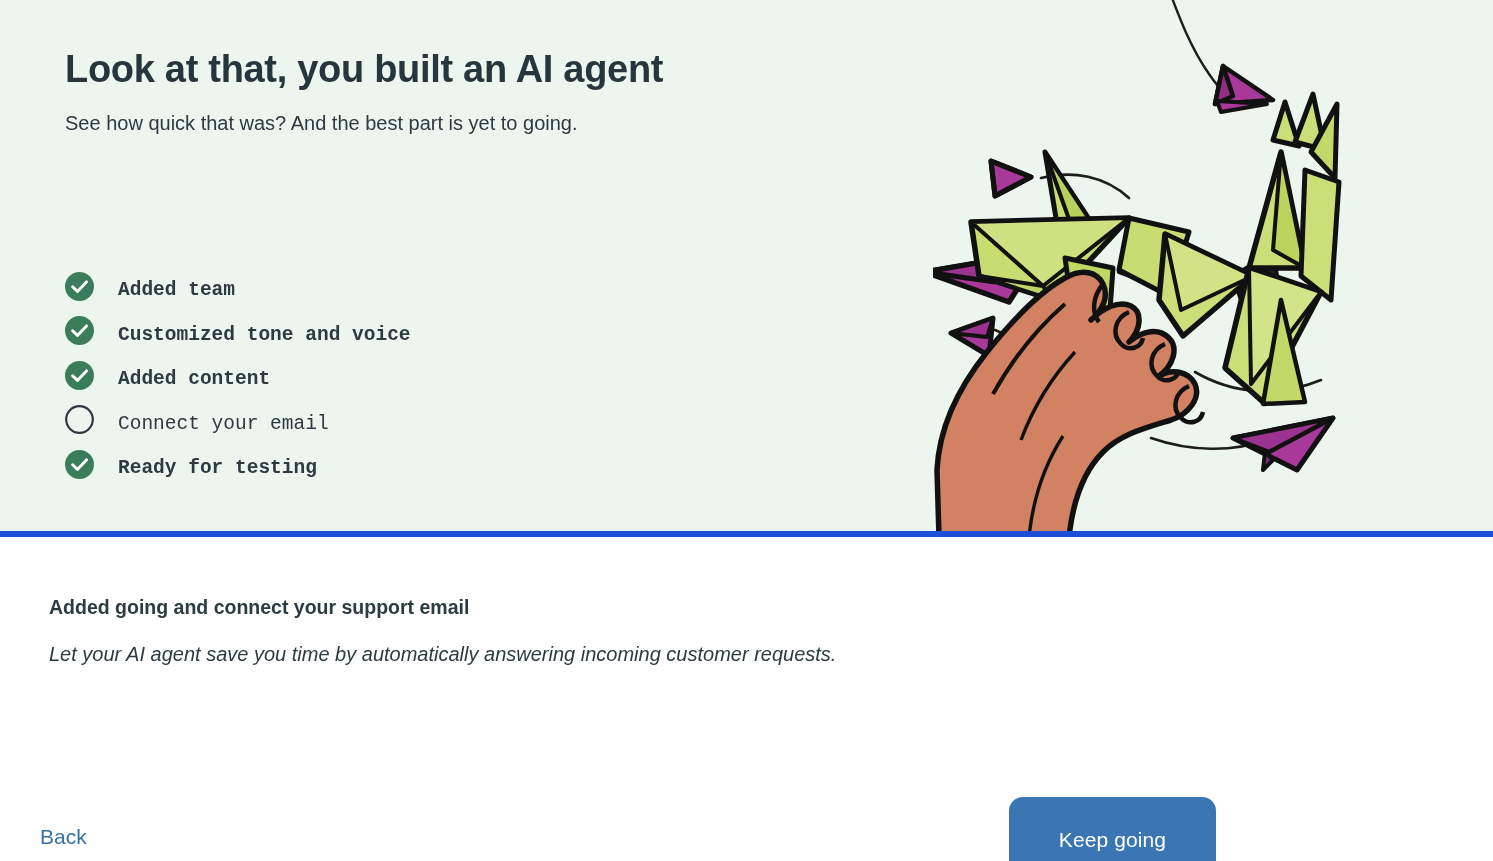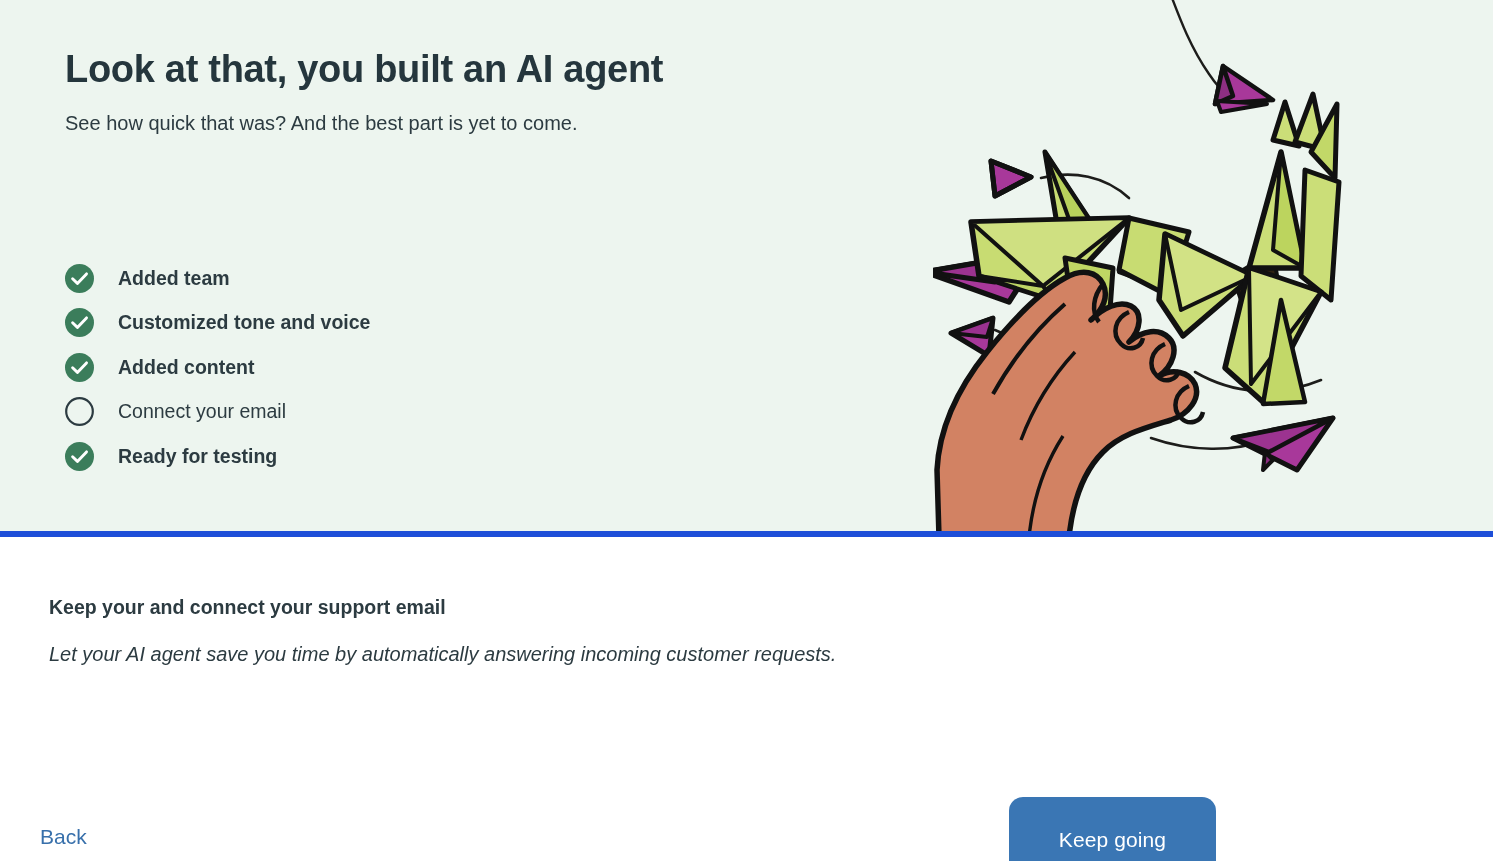--- a/index.html
+++ b/index.html
@@ -54,22 +54,23 @@
     position: absolute;
     left: 65px;
     top: 256px;
     z-index: 3;
     list-style: none;
     margin: 0;
     padding: 0;
   }
   .check-item {
     display: flex;
-    align-items: center;
+    align-items: flex-end;
     height: 44.5px;
+    font-family: Liberation Mono, monospace;
   }
   .check-mark {
     width: 29px;
     height: 29px;
     flex: 0 0 29px;
     margin-right: 24px;
     display: block;
   }
   .check-label {
     font-size: 19.5px;
@@ -162,21 +163,21 @@
     letter-spacing: 0.1px;
   }
 </style>
 </head>
 <body>
 
 <section class="hero">
 
   <div class="hero-text">
     <h1 class="hero-title">Look at that, you built an AI agent</h1>
-    <p class="hero-sub">See how quick that was? And the best part is yet to come.</p>
+    <p class="hero-sub">See how quick that was? And the best part is yet to going.</p>
   </div>
 
   <ul class="checklist">
 
     <li class="check-item done">
       <svg class="check-mark" viewBox="0 0 29 29">
         <circle cx="14.5" cy="14.5" r="14.5" fill="#3b7d5b"></circle>
         <path d="M7.6 14.8 L12.4 19.4 L21.5 9.9" fill="none" stroke="#ffffff" stroke-width="2.9" stroke-linecap="round" stroke-linejoin="round"></path>
       </svg>
       <span class="check-label">Added team</span>
@@ -305,21 +306,21 @@
         <path d="M232 344 C218 350 214 366 224 376 C232 384 244 380 246 370" fill="none" stroke="#111111" stroke-width="4.5"></path>
         <path d="M256 386 C242 392 238 408 248 418 C256 426 268 422 270 412" fill="none" stroke="#111111" stroke-width="4.5"></path>
       </g>
 
     </svg>
   </div>
 </section>
 
 <section class="lower">
   <div class="lower-inner">
-    <h2 class="lower-title">Keep your and connect your support email</h2>
+    <h2 class="lower-title">Added going and connect your support email</h2>
     <p class="lower-desc">Let your AI agent save you time by automatically answering incoming customer requests.</p>
   </div>
 </section>
 
 <footer class="footer">
   <button class="back-link">Back</button>
   <button class="primary-btn">Keep going</button>
 </footer>
 
 </body></html>

